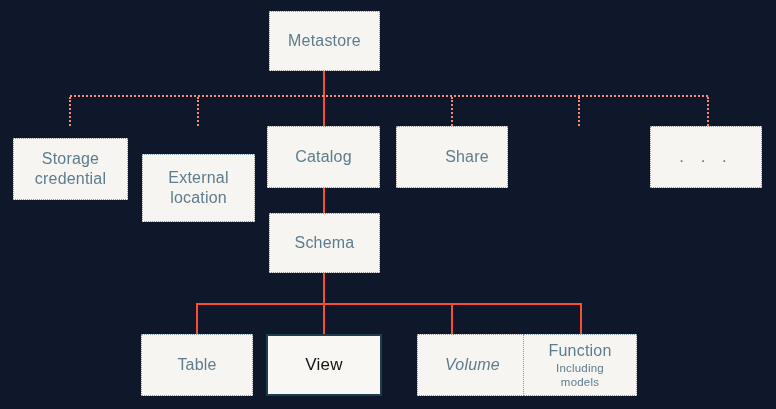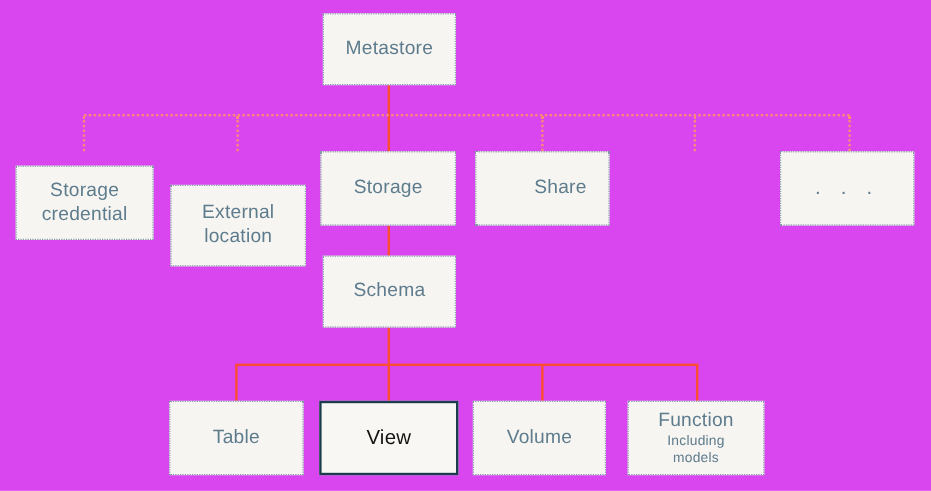--- a/index.html
+++ b/index.html
@@ -13,21 +13,21 @@
   }
   html,body{margin:0;padding:0;}
   body{
     font-family:"Liberation Sans","DejaVu Sans",sans-serif;
     background:#ffffff;
   }
   .canvas{
     position:relative;
     width:776px;
     height:409px;
-    background:#d946ef;
+    background:#0f172a;
     overflow:hidden;
   }
   .node{
     position:absolute;
     box-sizing:border-box;
     background:var(--fill);
     border:1px dotted var(--border);
     color:var(--text);
     display:flex;
     flex-direction:column;
@@ -59,21 +59,21 @@
   .n-metastore{left:269px;top:11px;width:111px;height:60px;}
   .n-storage{left:13px;top:126px;width:115px;height:62px;margin-top:12px;}
   .n-external{left:142px;top:126px;width:113px;height:68px;margin-top:28px;}
   .n-catalog{left:267px;top:126px;width:113px;height:62px;}
   .n-share{left:396px;top:126px;width:112px;height:62px;padding-left:36px;}
   .n-recipient{left:523px;top:126px;width:112px;height:62px;}
   .n-more{left:650px;top:126px;width:112px;height:62px;}
   .n-schema{left:269px;top:213px;width:111px;height:60px;}
   .n-table{left:141px;top:334px;width:112px;height:62px;}
   .n-view{left:266px;top:334px;width:116px;height:62px;}
-  .n-volume{left:394px;top:334px;width:111px;height:62px;}
+  .n-volume{left:417px;top:334px;width:111px;height:62px;font-style:italic;}
   .n-function{left:523px;top:334px;width:114px;height:62px;align-items:center;}
   
   .conn{position:absolute;}
   .v-solid{width:0;border-left:2px solid var(--red);}
   .h-solid{height:0;border-top:2px solid var(--red);}
   .v-dot{width:0;border-left:2px dotted var(--red-soft);}
   .h-dot{height:0;border-top:2px dotted var(--red-soft);}
   .c-meta-down{left:323px;top:71px;height:56px;}
   .c-row2-h{left:70px;top:95px;width:638px;}
   .c-d-storage{left:69px;top:97px;height:29px;}
@@ -113,21 +113,21 @@
 
   <div class="node n-storage">
     <span>Storage credential</span>
   </div>
 
   <div class="node n-external">
     <span>External location</span>
   </div>
 
   <div class="node n-catalog">
-    <span>Storage</span>
+    <span>Catalog</span>
   </div>
 
   <div class="node n-share">
     <span>Share</span>
   </div>
 
 
   <div class="node dots n-more">
     <span>. . .</span>
   </div>

